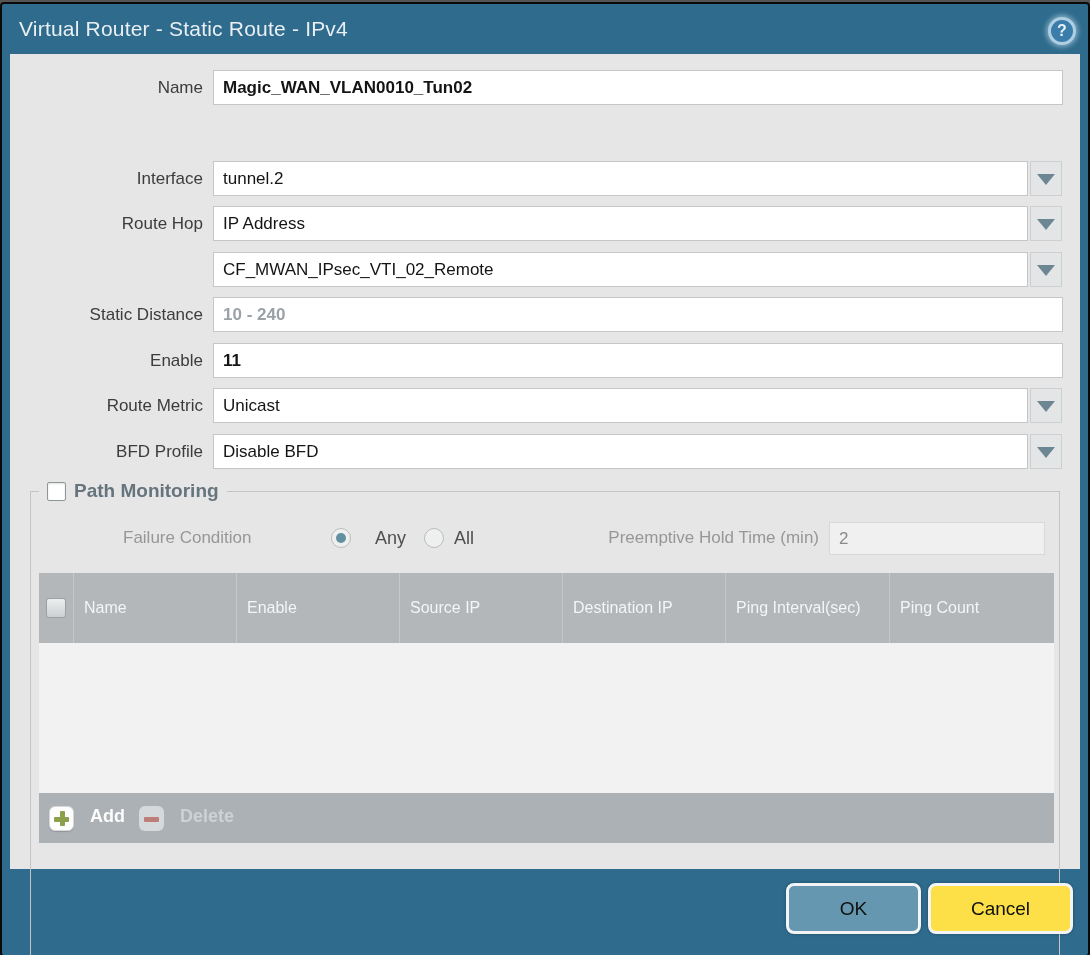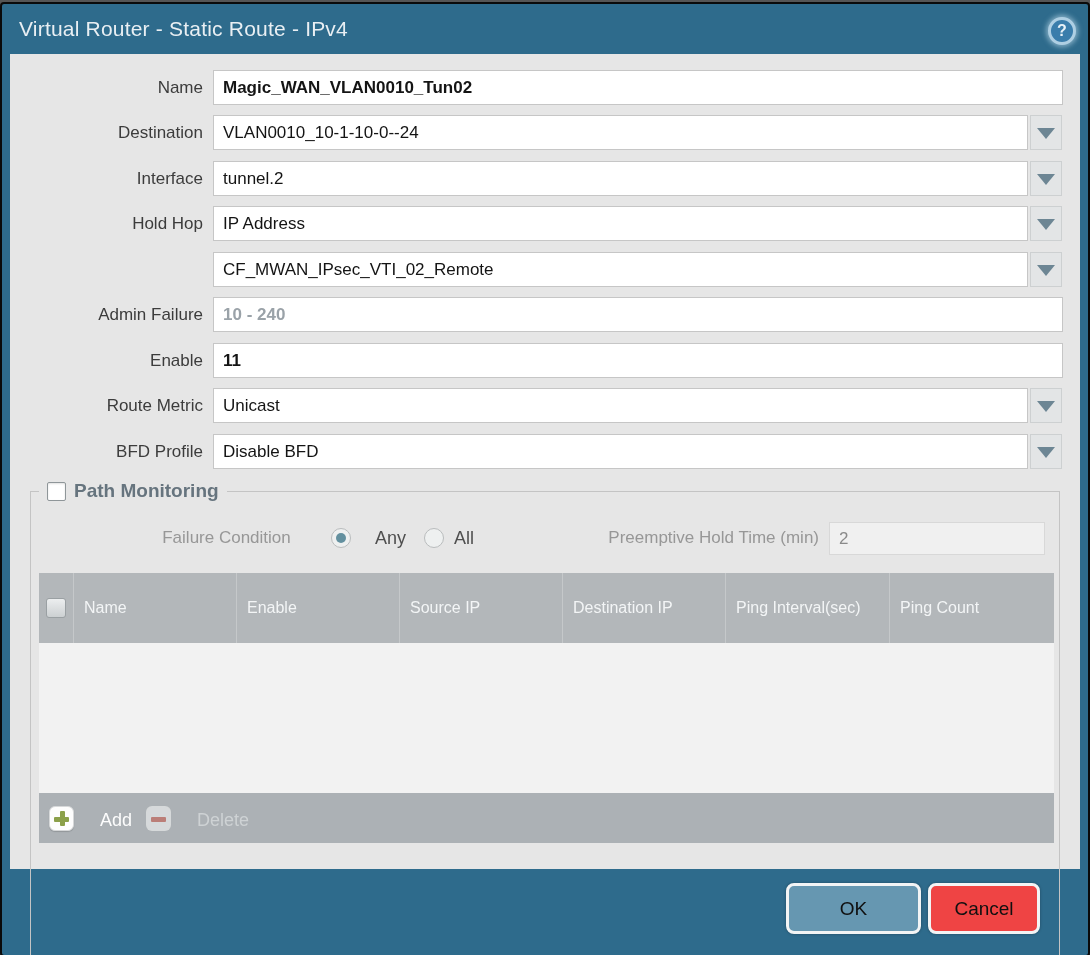--- a/index.html
+++ b/index.html
@@ -59,90 +59,83 @@
   .th { border-right:1px solid #c5c8ca; color:#f3f5f6; font-size:16px; padding:0 10px;
         display:flex; align-items:center; line-height:20px; }
   .th:last-child { border-right:none; }
   .th-cb { width:35px; justify-content:center; padding:0; }
   .col { width:163px; }
   .colw { width:164px; }
   .hdr-checkbox { width:20px; height:20px; border:1px solid #9aa0a3; border-radius:3px;
                   background:linear-gradient(#eceeef,#ccd0d2); cursor:pointer; }
   .tbody { height:150px; background:#f2f2f2; }
   .tfoot { height:50px; background:#acb1b5; display:flex; align-items:center; gap:14px; padding:0 10px; }
-  .tool-btn { display:flex; align-items:flex-end; gap:26px; cursor:pointer; }
+  .tool-btn { display:flex; align-items:flex-start; gap:16px; cursor:pointer;font-weight:bold; }
   .icon-box { position:relative; width:25px; height:25px; background:#fdfdfd; border:1px solid #d6d8d9;
               border-radius:6px; box-shadow:0 1px 1px rgba(0,0,0,.15); }
   .icon-box.faded { background:rgba(250,250,250,.55); border-color:rgba(214,216,217,.55); box-shadow:none; }
   .bar-h { position:absolute; left:4px; top:10px; width:15px; height:5px; background:#8ba04a; border-radius:1px; }
   .bar-v { position:absolute; left:10px; top:4px; width:5px; height:15px; background:#8ba04a; border-radius:1px; }
   .bar-h.red { background:#bb7e78; }
   .tool-label { font-size:18px; color:#fdfdfd; }
   .tool-label.dim { color:#ced2d4; }
 
   
   .btn { position:absolute; top:879px; height:51px; border:3px solid #f2f4f5; border-radius:8px;
          font-size:19px; color:#101010; text-align:center; line-height:45px; cursor:pointer;
          box-shadow:0 0 3px rgba(0,0,0,.3); }
   .btn-ok { left:784px; width:135px; background:#6697b1; }
-  .btn-cancel { left:926px; width:112px; background:#ef4444; }
+  .btn-cancel { left:926px; width:145px; background:#fde047; }
 </style>
 </head>
 <body>
 
 <div class="window">
 
   <div class="titlebar">
     <div class="title">Virtual Router - Static Route - IPv4</div>
     <div class="help">
       <span>?</span>
     </div>
   </div>
 
   <div class="body">
 
     <div class="frow" style="top:16px">
       <div class="flabel">Name</div>
       <input class="finput full" value="Magic_WAN_VLAN0010_Tun02" style="">
     </div>
 
-    <div class="frow" style="top:61px">
-      <div class="flabel">Destination</div>
-      <input class="finput withdd" value="VLAN0010_10-1-10-0--24" style="">
-      <div class="ddbtn">
-        <span class="dd-arrow"></span>
-      </div>
-    </div>
 
     <div class="frow" style="top:107px">
       <div class="flabel">Interface</div>
       <input class="finput withdd" value="tunnel.2" style="">
       <div class="ddbtn">
         <span class="dd-arrow"></span>
       </div>
     </div>
 
     <div class="frow" style="top:152px">
-      <div class="flabel">Hold Hop</div>
+      <div class="flabel">Route Hop</div>
       <input class="finput withdd" value="IP Address" style="">
       <div class="ddbtn">
         <span class="dd-arrow"></span>
       </div>
     </div>
 
     <div class="frow" style="top:198px">
       <div class="flabel"></div>
       <input class="finput withdd" value="CF_MWAN_IPsec_VTI_02_Remote" style="">
       <div class="ddbtn">
         <span class="dd-arrow"></span>
       </div>
     </div>
 
     <div class="frow" style="top:243px">
-      <div class="flabel">Admin Failure</div>
+      <div class="flabel">Static Distance</div>
       <input class="finput full" placeholder="10 - 240" style="">
     </div>
 
     <div class="frow" style="top:289px">
       <div class="flabel">Enable</div>
       <input class="finput full" value="11" style="">
     </div>
 
     <div class="frow" style="top:334px">
       <div class="flabel">Route Metric</div>
@@ -160,21 +153,21 @@
       </div>
     </div>
 
     <div class="fieldset">
       <div class="legend">
         <div class="checkbox"></div>
         <div class="pm-title">Path Monitoring</div>
       </div>
 
       <div class="fc-row">
-        <div class="dim-label" style="left:98px; width:195px; text-align:center;">Failure Condition</div>
+        <div class="dim-label" style="left:92px; width:195px; text-align:left;">Failure Condition</div>
         <div class="radio" style="left:300px;">
           <div class="dot"></div>
         </div>
         <div class="radio-label" style="left:344px;">Any</div>
         <div class="radio" style="left:393px;"></div>
         <div class="radio-label" style="left:423px;">All</div>
         <div class="dim-label" style="left:540px; width:248px; text-align:right;">Preemptive Hold Time (min)</div>
         <input class="pre-input" value="2" style="">
       </div>
 

